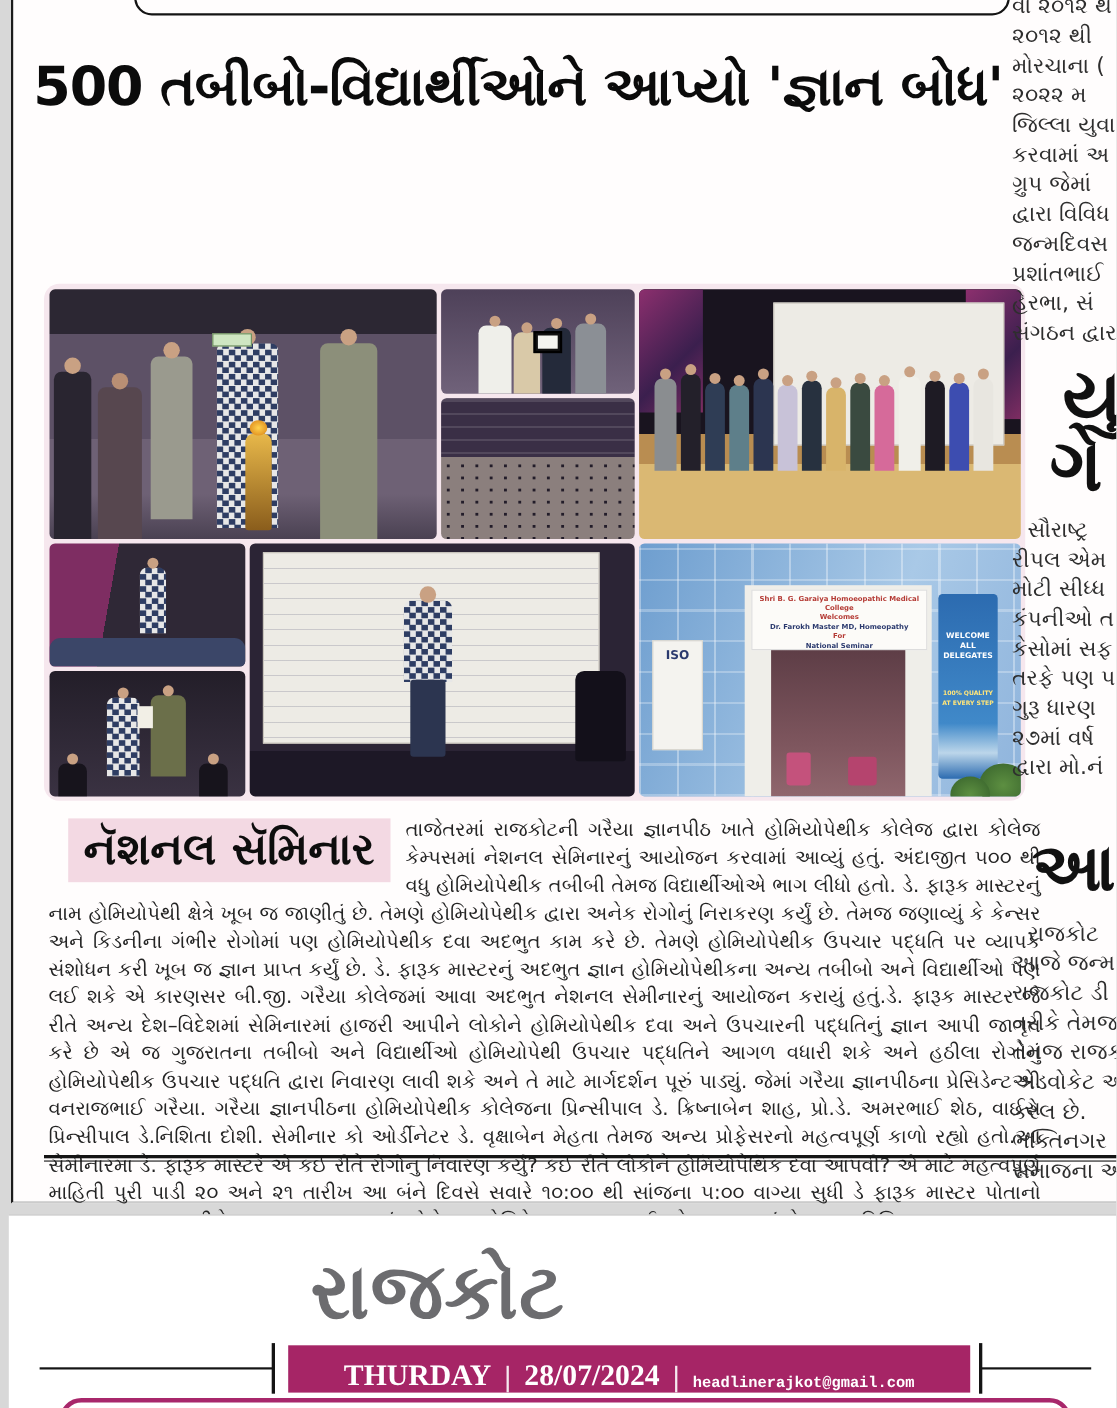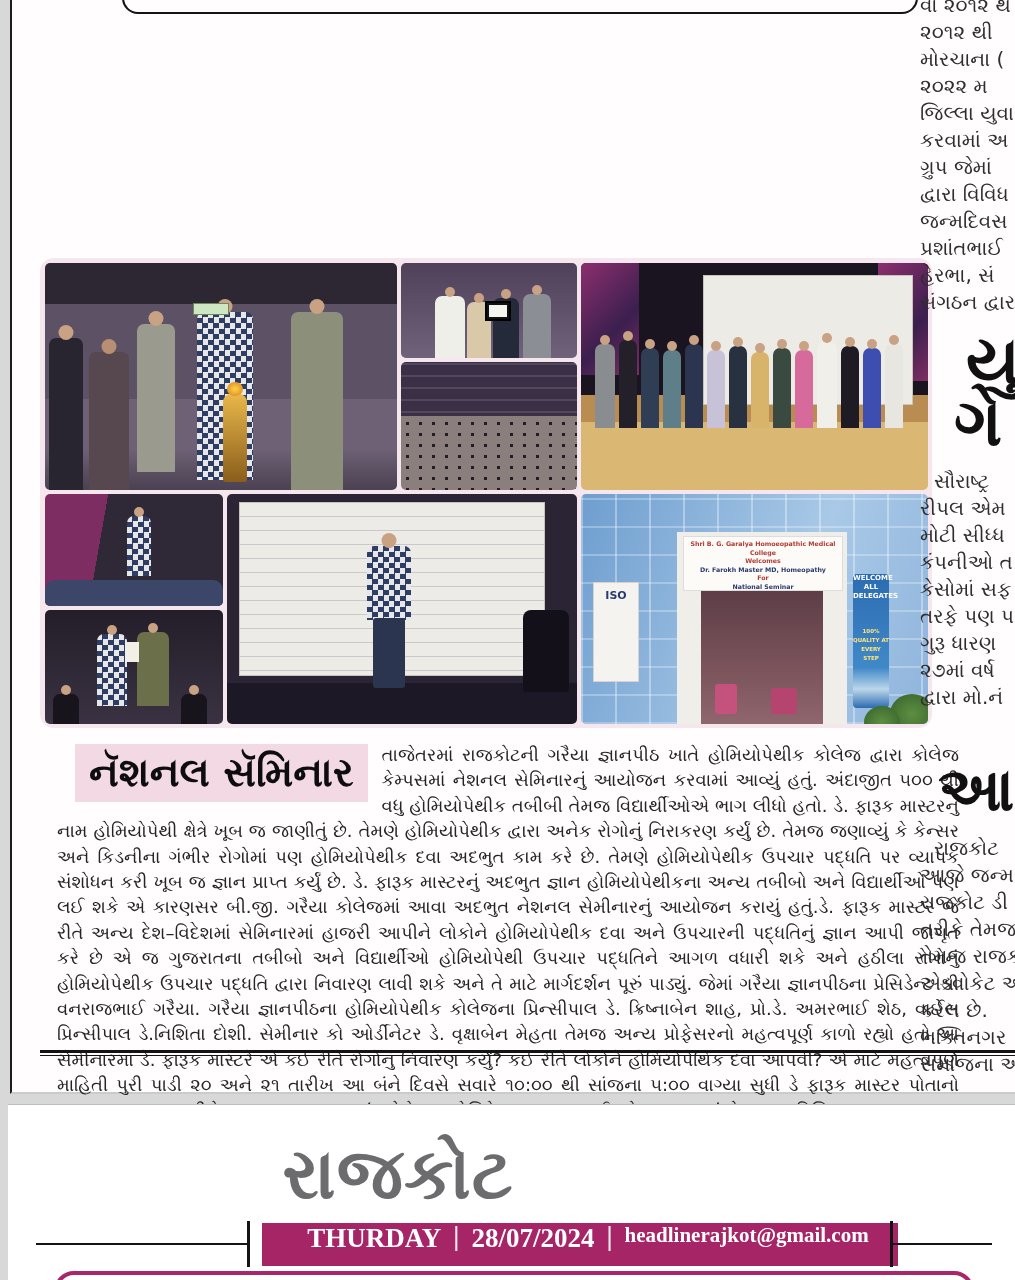--- a/index.html
+++ b/index.html
@@ -67,63 +67,64 @@
   .portal{position:absolute;left:96px;top:38px;width:170px;height:192px;background:#efeee9;}
   .opening{position:absolute;left:120px;top:74px;width:122px;height:156px;
            background:linear-gradient(#553740,#7e565e 70%,#8f666d);}
   .blob{position:absolute;background:#c4527c;border-radius:3px;}
   .banner{position:absolute;left:102px;top:42px;width:158px;height:50px;background:#fcfbf8;border:1px solid #ddd;
           text-align:center;padding-top:3px;}
   .banner div{font-size:6.4px;line-height:8.6px;font-weight:700;color:#b43a34;transform:scale(.98);}
   .banner div:nth-child(3),.banner div:nth-child(5){color:#2b3a6e;}
   .isoboard{position:absolute;left:12px;bottom:42px;width:44px;height:92px;background:#f4f3ef;border:1px solid #d6d4cc;
             text-align:center;font-weight:700;color:#2b3a6e;font-size:11px;padding-top:6px;}
-  .standee{position:absolute;left:272px;bottom:16px;width:36px;height:134px;border-radius:4px;
-           background:linear-gradient(#2c6bb0,#4089c9 70%,#bcd6ea 86%,#2c6bb0);text-align:center;}
+  .standee{position:absolute;left:272px;bottom:16px;width:54px;height:134px;border-radius:4px;
+           background:linear-gradient(#2c6bb0,#4089c9 70%,#bcd6ea 86%,#2c6bb0);text-align:center;padding-top:34px;}
   .standee div{font-size:7px;line-height:9px;color:#fff;font-weight:700;}
   .standee .foot{margin-top:26px;font-size:5.5px;color:#ffe57a;}
   .bush{position:absolute;border-radius:50%;background:radial-gradient(#5d8f41,#35602a);}
 
   
-  .bodywrap{position:absolute;left:45px;top:742px;width:902px;text-align:justify;
+  .bodywrap{position:absolute;left:32px;top:742px;width:902px;text-align:justify;
             font-size:18px;line-height:25.4px;color:#242424;}
   .kicker{float:left;margin:2px 14px 4px 18px;background:#f3d9e3;color:#0d0d0d;
           font-weight:700;font-size:40px;line-height:50px;padding:3px 14px 5px 14px;}
   .rule{position:absolute;left:28px;top:1050px;width:982px;height:2px;
         border-top:3px solid #141414;border-bottom:1px solid #141414;}
 
   
   .paper2{position:absolute;left:8px;top:1104px;width:1007px;height:176px;background:#ffffff;
           border-top:1px solid #bdbdbd;}
   .city{position:absolute;left:255px;top:28px;width:270px;text-align:center;color:#6c6c6f;
         font-weight:700;font-size:70px;letter-spacing:1px;}
   .datebar{position:absolute;left:254px;top:118px;width:620px;height:43px;background:#a62566;
-           display:flex;align-items:flex-start;justify-content:center;gap:11px;color:#fff;padding-left:16px;}
+           display:flex;align-items:flex-end;justify-content:center;gap:11px;color:#fff;}
   .datebar .d1{font-family:"Liberation Serif","DejaVu Serif",serif;font-weight:700;font-size:27px;}
-  .datebar .d2{font-family:Liberation Serif, serif;font-weight:700;font-size:21px;}
+  .datebar .d2{font-family:Liberation Mono, monospace;font-weight:700;font-size:14px;}
   .datebar .sep{font-size:24px;font-weight:400;opacity:.9;}
   .arm{position:absolute;top:138px;height:0;border-top:2.5px solid #141414;}
   .arm-l{left:28px;width:212px;}
   .arm-r{left:884px;width:100px;}
   .tick{position:absolute;top:116px;width:2.5px;height:46px;background:#141414;}
   .tick-l{left:239px;}
   .tick-r{left:882px;}
   .nextbox{position:absolute;left:46px;top:166px;width:912px;height:40px;border:4px solid #a8276b;
            border-radius:20px;background:#fff;}
 </style>
 </head>
 <body>
 
 <div id="page">
 
   <div class="paper1">
 
     <div class="topbox"></div>
 
     <div class="headline">
+      <div>500 તબીબો-વિદ્યાર્થીઓને આપ્યો 'જ્ઞાન બોધ'</div>
     </div>
 
     <div class="collage">
 
       <div class="photo p1">
         <div class="pp" style="left:4px;bottom:0;width:34px;height:152px;background:#292530;"></div>
         <div class="pp" style="left:44px;bottom:0;width:40px;height:138px;background:#57474f;--skin:#b98f74;"></div>
         <div class="pp" style="left:92px;bottom:18px;width:38px;height:148px;background:#9a9a8e;"></div>
         <div class="pp plaid" style="left:152px;bottom:10px;width:56px;height:168px;"></div>
         <div class="pp" style="left:246px;bottom:0;width:52px;height:178px;background:#8c8f7a;"></div>

